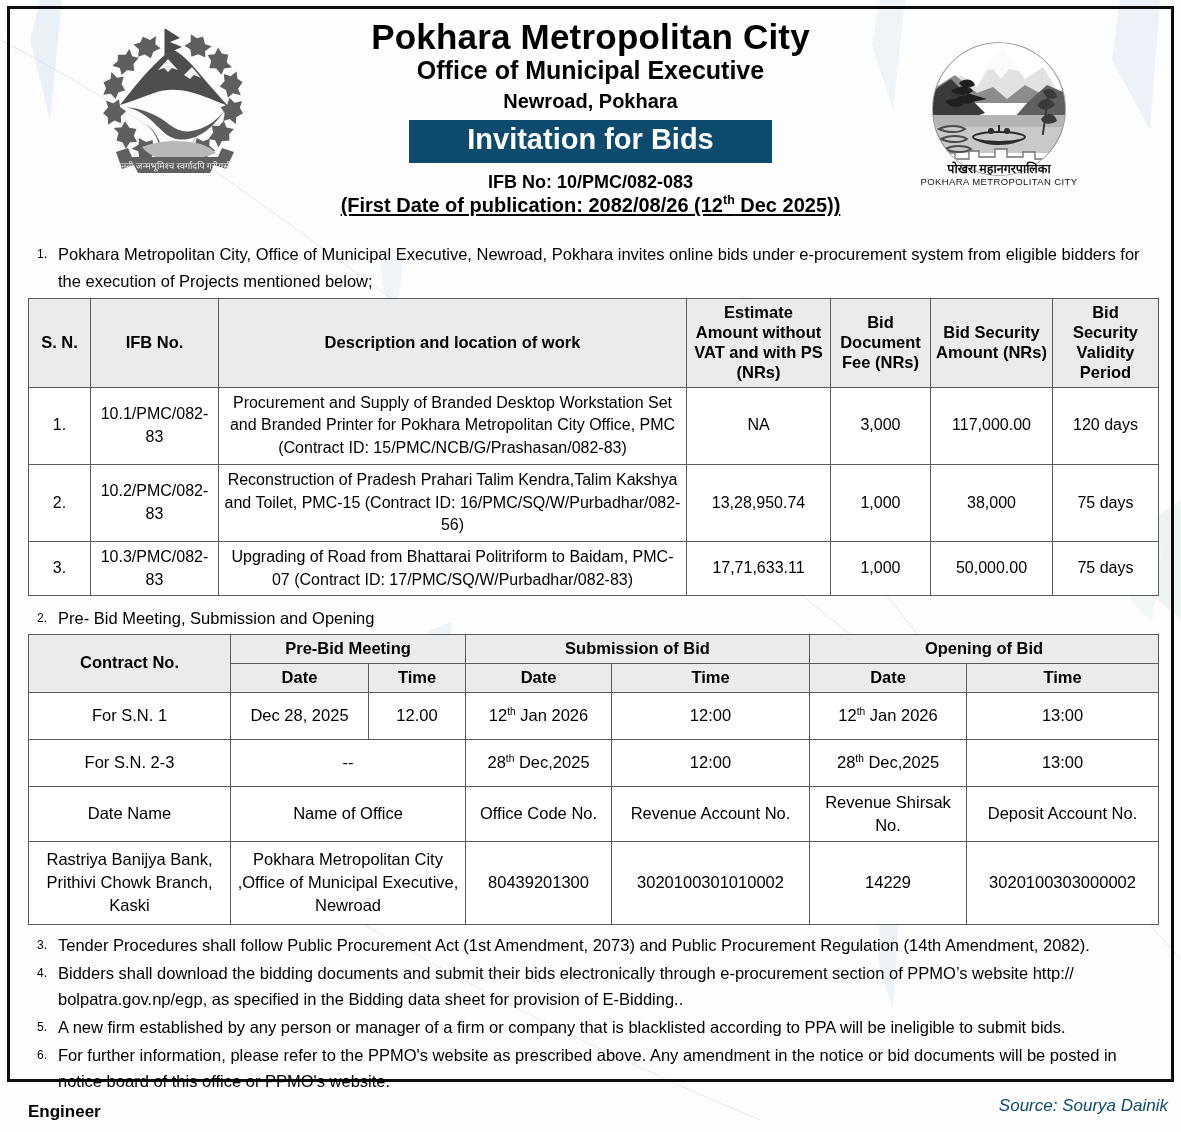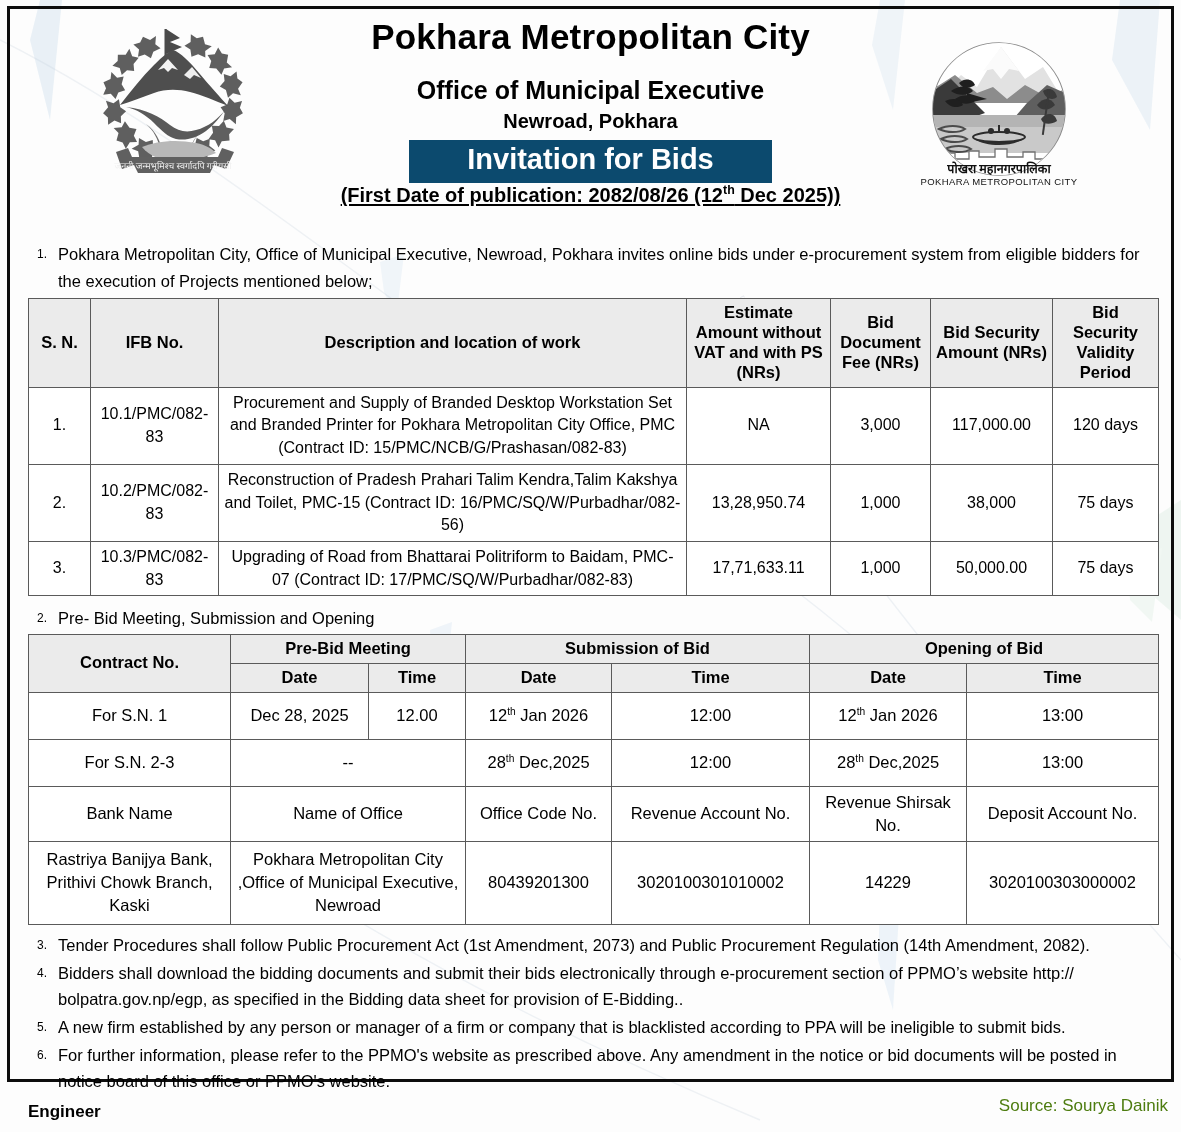--- a/index.html
+++ b/index.html
@@ -78,21 +78,21 @@
   }
   .org-name {
     font-size: 35px;
     font-weight: bold;
     letter-spacing: .2px;
     line-height: 1.12;
   }
   .org-sub {
     font-size: 25px;
     font-weight: bold;
-    margin-top: 20px;
+    margin-top: 0;
     line-height: 1.15;
   }
   .org-addr {
     font-size: 20px;
     font-weight: bold;
     margin-top: 5px;
   }
   .ifb-banner {
     display: inline-block;
     background: #0c4a6e;
@@ -175,22 +175,23 @@
     font-weight: bold;
     margin-top: 7px;
     padding-right: 6px;
   }
 
   .source {
     position: absolute;
     right: 13px;
     top: 1096px;
     font-size: 17px;
+    font-style: italic;
     font-family: "Liberation Sans", sans-serif;
-    color: #4d7c0f;
+    color: #0c4a6e;
   }
   .para-list { margin-top: 7px; }
 </style>
 </head>
 <body>
 
 <div id="page">
 
   <svg class="wm-blue" width="1181" height="1132" viewBox="0 0 1181 1132" aria-hidden="true">
     <g opacity="0.30">
@@ -335,20 +336,21 @@
           </g>
           <text x="84" y="146" text-anchor="middle" font-family="'Liberation Serif',serif" font-size="12.5" font-weight="bold" fill="#111">पोखरा  महानगरपालिका</text>
           <text x="84" y="158" text-anchor="middle" font-family="'Liberation Sans',sans-serif" font-size="9.5" fill="#111" letter-spacing="0.4">POKHARA METROPOLITAN CITY</text>
         </svg>
 
         <div class="title-block">
           <div class="org-name">Pokhara Metropolitan City</div>
           <div class="org-sub">Office of Municipal Executive</div>
           <div class="org-addr">Newroad, Pokhara</div>
           <div><span class="ifb-banner">Invitation for Bids</span></div>
+          <div class="ifb-no">IFB No: 10/PMC/082-083</div>
           <div class="pub-date">
             <span>(First Date of publication: 2082/08/26 (12</span><sup>th</sup><span> Dec 2025))</span>
           </div>
         </div>
       </div>
 
       <div class="para">
         <div class="num">1.</div>
         <div class="txt">Pokhara Metropolitan City, Office of Municipal Executive, Newroad, Pokhara invites online bids under e-procurement system from eligible bidders for the execution of Projects mentioned below;</div>
       </div>
@@ -448,21 +450,21 @@
           </tr>
           <tr>
             <td>For S.N. 2-3</td>
             <td colspan="2">--</td>
             <td><span>28</span><sup>th</sup><span> Dec,2025</span></td>
             <td>12:00</td>
             <td><span>28</span><sup>th</sup><span> Dec,2025</span></td>
             <td>13:00</td>
           </tr>
           <tr>
-            <td>Bank Name</td>
+            <td>Date Name</td>
             <td colspan="2">Name of Office</td>
             <td>Office Code No.</td>
             <td>Revenue Account No.</td>
             <td>Revenue Shirsak No.</td>
             <td>Deposit Account No.</td>
           </tr>
           <tr>
             <td style="height:74px">Rastriya Banijya Bank, Prithivi Chowk Branch, Kaski</td>
             <td colspan="2">Pokhara Metropolitan City ,Office  of Municipal Executive, Newroad</td>
             <td>80439201300</td>

